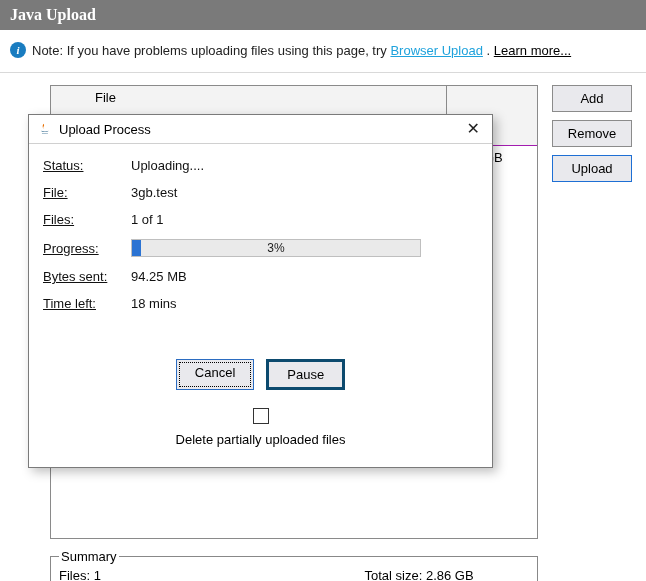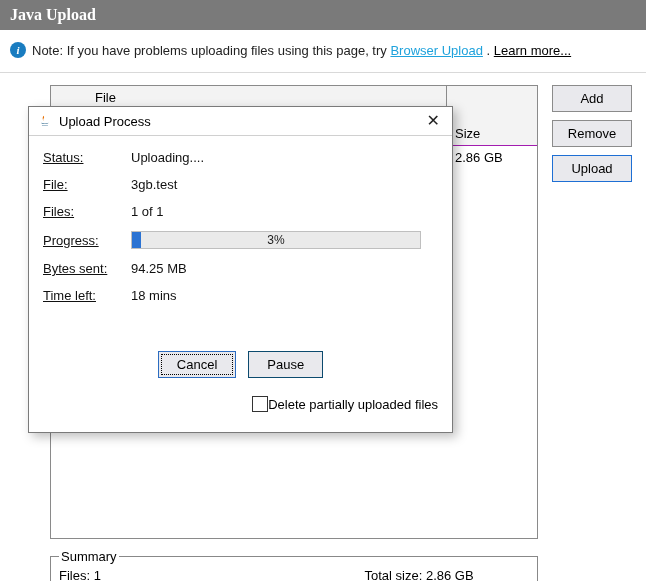--- a/index.html
+++ b/index.html
@@ -78,22 +78,22 @@
     padding: 5px 4px;
     text-align: center;
     cursor: pointer;
     font-size: 13px;
   }
   .btn.primary-outline { outline: 1px solid #1e6fd4; outline-offset: -1px; }
 
   
   .dialog {
     position: absolute;
-    left: 28px; top: 106px;
-    width: 425px;
+    left: 28px; top: 114px;
+    width: 465px;
     background: #fff;
     border: 1px solid #7a7a7a;
     box-shadow: 4px 4px 10px rgba(0,0,0,0.25);
     z-index: 10;
   }
   .dlg-title {
     display: flex; align-items: center;
     padding: 4px 8px;
     border-bottom: 1px solid #d0d0d0;
     gap: 6px;
@@ -127,35 +127,36 @@
     display: flex; align-items: center; justify-content: center;
     font-size: 12px; color: #222;
   }
 
   .dlg-btn-row {
     display: flex; justify-content: center; gap: 12px;
     margin-top: 48px; margin-bottom: 14px;
   }
   .dlg-btn {
     background: #e9e9ed;
-    border: 1px solid #0c4a6e;
+    border: 3px solid #0c4a6e;
     padding: 5px 18px;
     cursor: pointer;
     font-size: 13px;
   }
   .dlg-btn.focused {
     outline: 1px dotted #000;
     outline-offset: -4px;
     border: 1px solid #2b6cc1;
   }
 
   .delete-row {
-    display: flex; align-items: center; justify-content: flex-end;
-    gap: 0;
+    display: flex; align-items: center; justify-content: center;
+    gap: 8px;
     padding: 4px 0 14px 0;
+    flex-direction: column;
   }
   .checkbox {
     width: 16px; height: 16px;
     border: 1.5px solid #333;
     background: #fff;
     display: inline-block;
   }
 </style>
 </head>
 <body>

